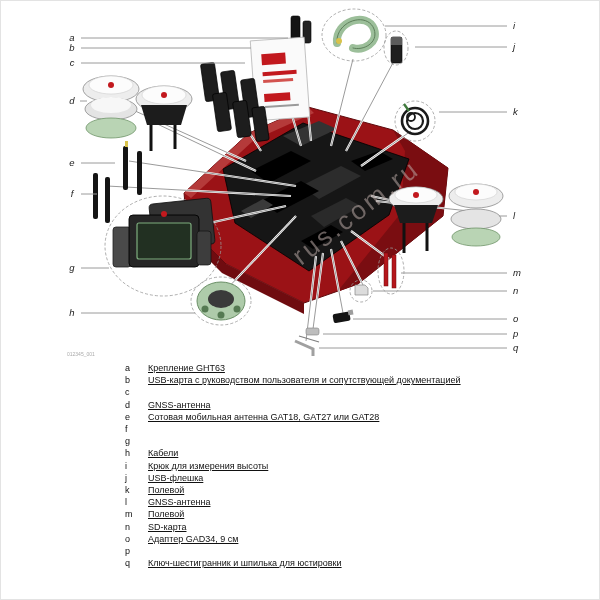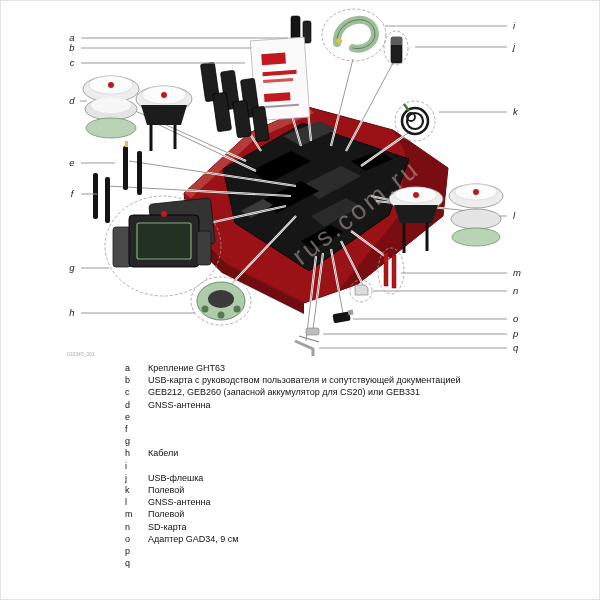--- a/index.html
+++ b/index.html
@@ -2,21 +2,21 @@
 <html><head>
 <meta charset="utf-8">
 <style>
   html,body{margin:0;padding:0;background:#fff;}
   .page{position:relative;width:600px;height:600px;background:#fff;
         font-family:"Liberation Sans",sans-serif;border:1px solid #e3e3e3;box-sizing:border-box;overflow:hidden;}
   svg{position:absolute;left:0;top:0;}
   .legend{position:absolute;left:124px;top:361px;color:#111;}
   .lrow{display:flex;font-size:9px;line-height:12.2px;}
   .lletter{width:23px;flex:none;}
-  .ltext{max-width:332px;}
+  .ltext{max-width:332px;text-decoration:underline;}
   text{font-family:"Liberation Sans",sans-serif;}
   .cap{font-style:italic;font-size:9.5px;fill:#222;}
 </style>
 </head>
 <body>
 
 <div class="page">
 
 <svg width="600" height="360" viewBox="0 0 600 360">
 
@@ -264,41 +264,42 @@
   <div class="lrow">
         <span class="lletter">a</span>
         <span class="ltext">Крепление GHT63</span>
       </div>
   <div class="lrow">
         <span class="lletter">b</span>
         <span class="ltext">USB-карта с руководством пользователя и сопутствующей документацией</span>
       </div>
   <div class="lrow">
         <span class="lletter">c</span>
-        <span class="ltext">GEB212, GEB260 (запасной аккумулятор для CS20) или GEB331</span>
       </div>
   <div class="lrow">
         <span class="lletter">d</span>
         <span class="ltext">GNSS-антенна</span>
       </div>
   <div class="lrow">
         <span class="lletter">e</span>
+        <span class="ltext">Сотовая мобильная антенна GAT18, GAT27 или GAT28</span>
       </div>
   <div class="lrow">
         <span class="lletter">f</span>
       </div>
   <div class="lrow">
         <span class="lletter">g</span>
       </div>
   <div class="lrow">
         <span class="lletter">h</span>
         <span class="ltext">Кабели</span>
       </div>
   <div class="lrow">
         <span class="lletter">i</span>
+        <span class="ltext">Крюк для измерения высоты</span>
       </div>
   <div class="lrow">
         <span class="lletter">j</span>
         <span class="ltext">USB-флешка</span>
       </div>
   <div class="lrow">
         <span class="lletter">k</span>
         <span class="ltext">Полевой</span>
       </div>
   <div class="lrow">
@@ -315,16 +316,17 @@
       </div>
   <div class="lrow">
         <span class="lletter">o</span>
         <span class="ltext">Адаптер GAD34, 9 см</span>
       </div>
   <div class="lrow">
         <span class="lletter">p</span>
       </div>
   <div class="lrow">
         <span class="lletter">q</span>
+        <span class="ltext">Ключ-шестигранник и шпилька для юстировки</span>
       </div>
 </div>
 
 </div>
 
 </body></html>

